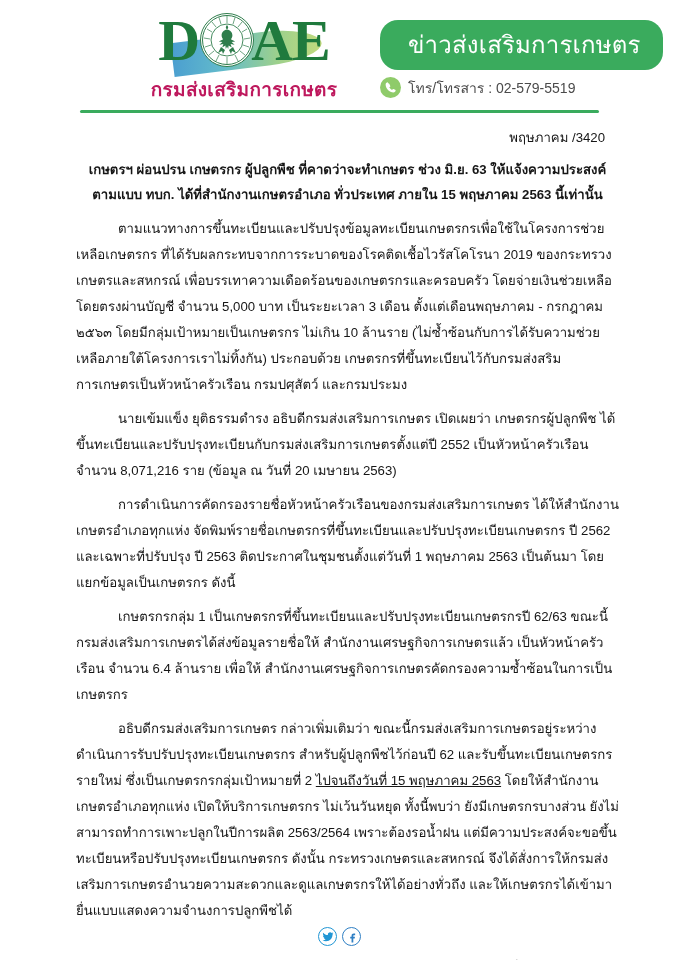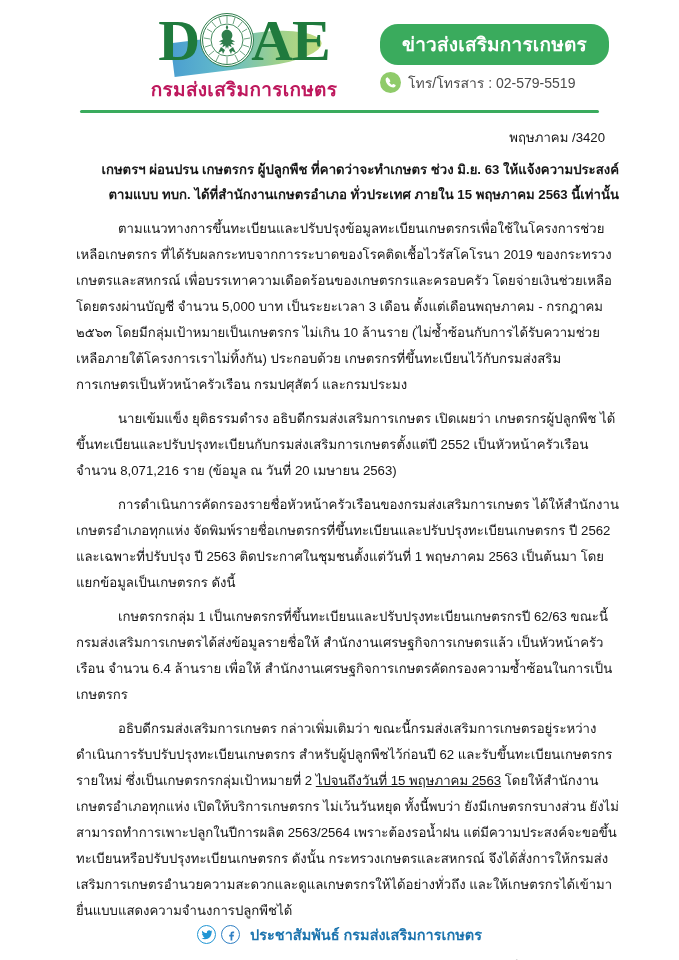--- a/index.html
+++ b/index.html
@@ -81,23 +81,23 @@
 
   .contact-block {
     margin-left: 18px;
     padding-top: 4px;
   }
   .pill {
     display: inline-block;
     background: #3aab5d;
     color: #ffffff;
     border-radius: 18px;
-    padding: 5px 22px 6px 22px;
-    font-size: 19px;
-    font-weight: bold;
+    padding: 5px 22px 6px 28px;
+    font-size: 24px;
+    font-weight: normal;
     letter-spacing: .2px;
   }
   .contact-row {
     display: flex;
     margin-top: 7px;
     font-size: 14px;
     color: #4a4a4a;
   }
   .cicon {
     width: 21px; height: 21px;
@@ -128,21 +128,21 @@
   }
   .dateline {
     text-align: right;
     padding-right: 14px;
     margin-bottom: 6px;
     font-size: 13.2px;
   }
   .headline {
     font-weight: bold;
     line-height: 1.95;
-    text-align: right;
+    text-align: center;
   }
   p.para {
     margin: 8px 0 2px 0;
     text-indent: 42px;
     text-align: left;
     line-height: 1.97;
   }
   .u { text-decoration: underline; }
 
   .contnote {
@@ -261,14 +261,13 @@
   <span class="sicon">
     <svg width="12" height="12" viewBox="0 0 24 24" fill="#2196d4">
       <path d="M23 4.8 c-.8 .4 -1.7 .6 -2.6 .8 c.9 -.6 1.6 -1.4 2 -2.5 c-.9 .5 -1.9 .9 -2.9 1.1 c-.8 -.9 -2 -1.5 -3.3 -1.5 c-2.5 0 -4.5 2 -4.5 4.5 c0 .4 0 .7 .1 1 C8 8 4.7 6.2 2.5 3.5 c-.4 .7 -.6 1.4 -.6 2.3 c0 1.6 .8 3 2 3.8 c-.7 0 -1.4 -.2 -2 -.6 v.1 c0 2.2 1.5 4 3.6 4.4 c-.4 .1 -.8 .2 -1.2 .2 c-.3 0 -.6 0 -.8 -.1 c.6 1.8 2.2 3.1 4.2 3.1 c-1.5 1.2 -3.5 1.9 -5.6 1.9 c-.4 0 -.7 0 -1.1 -.1 c2 1.3 4.4 2 7 2 c8.4 0 13 -7 13 -13 v-.6 c.9 -.6 1.7 -1.4 2.3 -2.3 z"></path>
     </svg>
   </span>
   <span class="sicon fb">
     <svg width="12" height="12" viewBox="0 0 24 24" fill="#2f7fc4">
       <path d="M15.5 8.5 h2.8 V5.1 h-2.8 c-2.6 0 -4.4 1.8 -4.4 4.4 v1.9 H8.4 v3.4 h2.7 V23 h3.5 v-8.2 h2.8 l.5 -3.4 h-3.3 V9.6 c0 -.7 .4 -1.1 1.1 -1.1 z"></path>
     </svg>
   </span>
-  <span class="footer-text">ประชาสัมพันธ์ กรมส่งเสริมการเกษตร</span>
 </div>
 
 </body></html>

